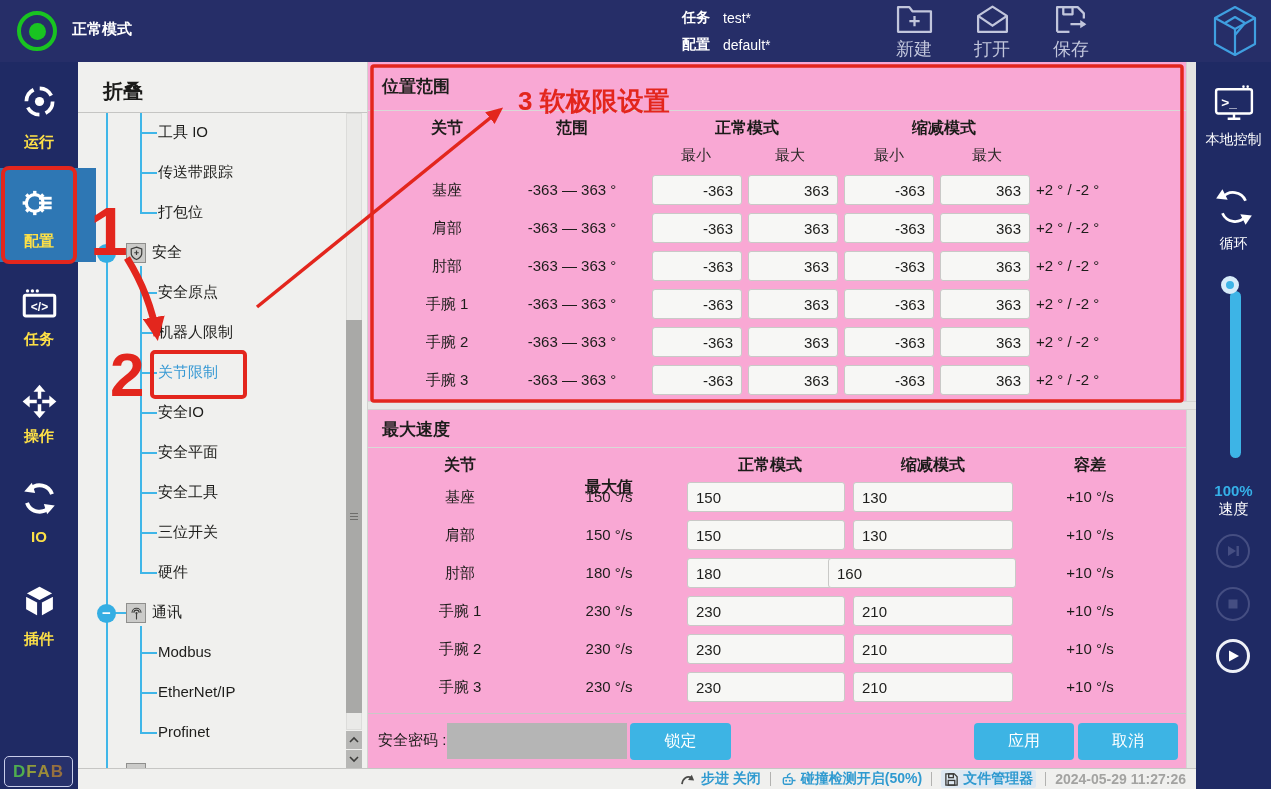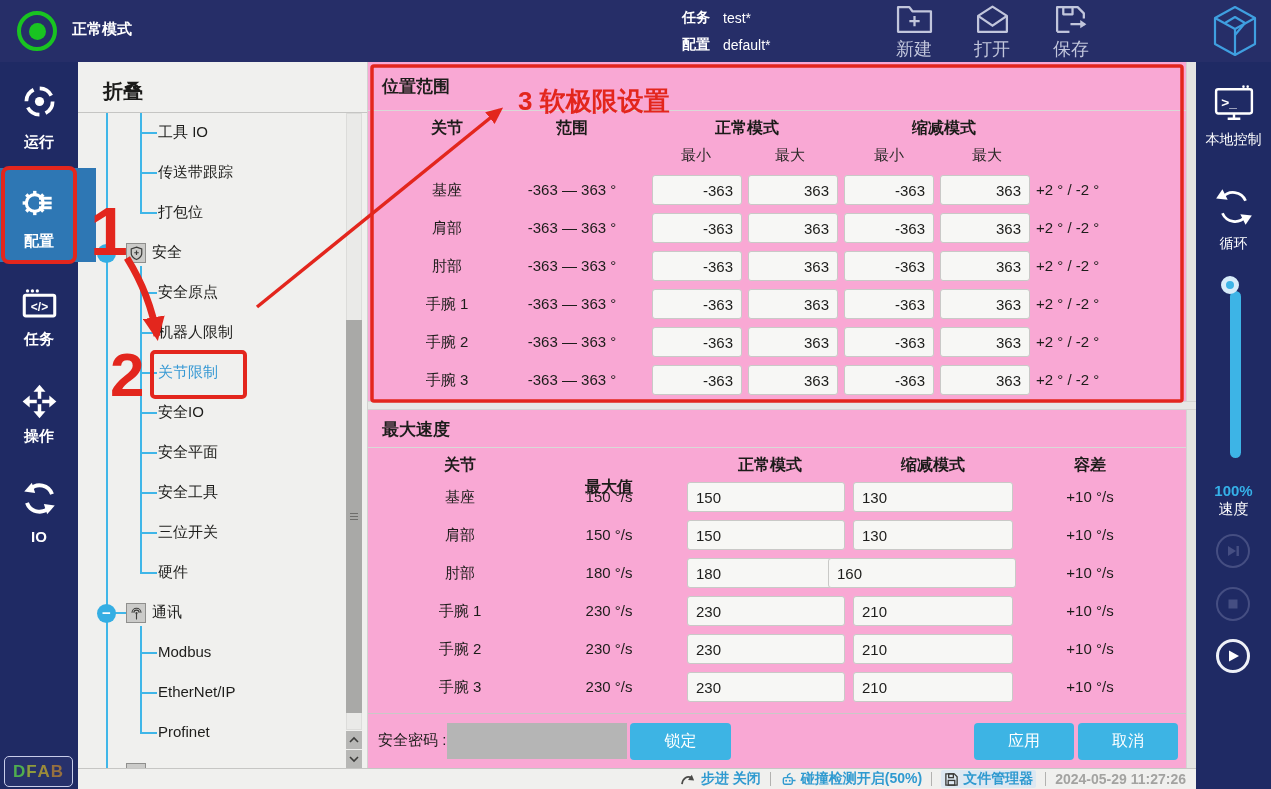--- a/index.html
+++ b/index.html
@@ -13,21 +13,21 @@
   .statuslight .dot{width:17px;height:17px;border-radius:50%;background:#19c321;}
   .mode-label{position:absolute;left:72px;top:20px;font-size:15px;font-weight:bold;color:#fff;}
   .filebox{position:absolute;left:682px;top:4px;color:#fff;font-size:14px;}
   .filebox .row{height:27px;display:flex;align-items:center;gap:13px;}
   .filebox .lbl{font-weight:bold;}
   .tb-action{position:absolute;top:4px;width:56px;text-align:center;color:#c2c6dc;cursor:pointer;}
   .tb-action .cap{font-size:18px;margin-top:0px;}
   .tb-logo{position:absolute;left:1210px;top:5px;}
   
   .leftnav{position:absolute;left:0;top:62px;width:78px;height:727px;background:#1f2a64;z-index:4;}
-  .nav-item{position:absolute;left:0;width:96px;text-align:center;color:#ffffff;}
+  .nav-item{position:absolute;left:0;width:96px;text-align:center;color:#fde047;}
   .nav-item.active{background:#2e77b4;}
   .nav-ic{position:absolute;left:0;width:78px;display:flex;justify-content:center;}
   .nav-cap{position:absolute;left:0;width:78px;font-size:15px;font-weight:bold;}
   .dfab{position:absolute;left:4px;top:694px;width:69px;height:31px;border:1px solid #c8cdea;
         border-radius:5px;display:flex;align-items:center;justify-content:center;
         font-size:17px;font-weight:bold;letter-spacing:1px;background:#27316b;}
   
   .tree{position:absolute;left:78px;top:62px;width:290px;height:706px;background:#f0f0ee;
         border-right:1px solid #d2d2d0;overflow:hidden;z-index:1;}
   .tree-header{position:absolute;left:25px;top:16px;font-size:20px;font-weight:bold;color:#1b1b19;cursor:pointer;}
@@ -224,20 +224,32 @@
               <polygon points="1.5,17 8,11.5 8,22.5"></polygon>
               <polygon points="32.5,17 26,11.5 26,22.5"></polygon>
               <rect x="15.4" y="7" width="3.2" height="7.5"></rect>
               <rect x="15.4" y="19.5" width="3.2" height="7.5"></rect>
               <rect x="7" y="15.4" width="7.5" height="3.2"></rect>
               <rect x="19.5" y="15.4" width="7.5" height="3.2"></rect>
             </g>
           </svg>
         </div>
         <div class="nav-cap" style="top: 52px;">操作</div>
+      </div>
+      <div class="nav-item" style="top: 513px; height: 81px;">
+        <div class="nav-ic" style="top: 8px;">
+          <svg viewBox="0 0 34 34" width="37" height="37">
+            <g fill="#fff" stroke="#1f2a64" stroke-width="1.4">
+              <polygon points="17,2.5 30,9.5 17,16.5 4,9.5"></polygon>
+              <polygon points="4,11.5 15.5,17.5 15.5,31 4,24.5"></polygon>
+              <polygon points="30,11.5 18.5,17.5 18.5,31 30,24.5"></polygon>
+            </g>
+          </svg>
+        </div>
+        <div class="nav-cap" style="top: 55px;">插件</div>
       </div>
     </nav>
 
   <aside class="tree">
     <div class="tree-header">折叠</div>
     <div class="tree-div"></div>
     <div id="treebody">
         <div class="tline" style="left: 28px; top: 51px; width: 2px; height: 661px;"></div>
         <div class="tline" style="left: 62px; top: 51px; width: 2px; height: 101px;"></div>
         <div class="tline" style="left: 62px; top: 204px; width: 2px; height: 308px;"></div>

